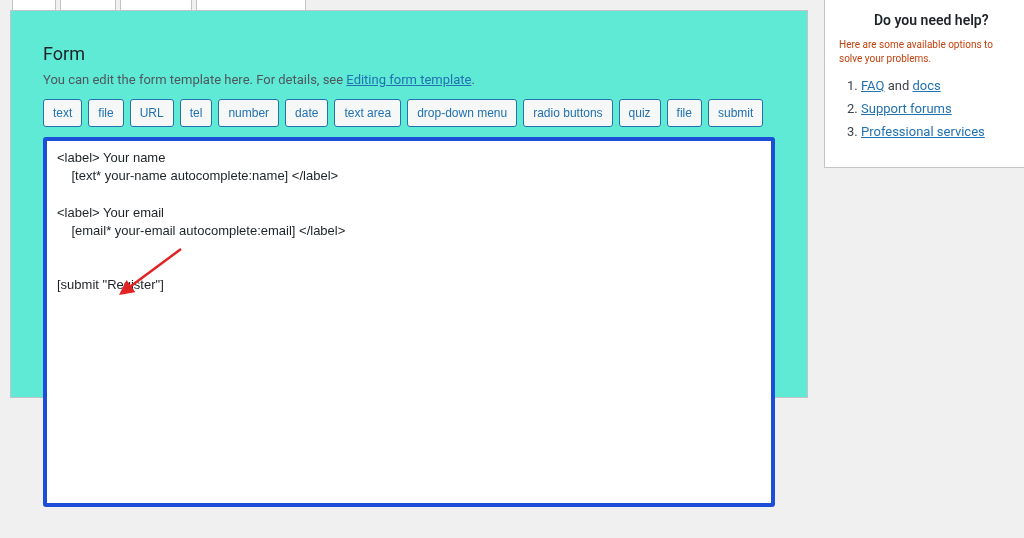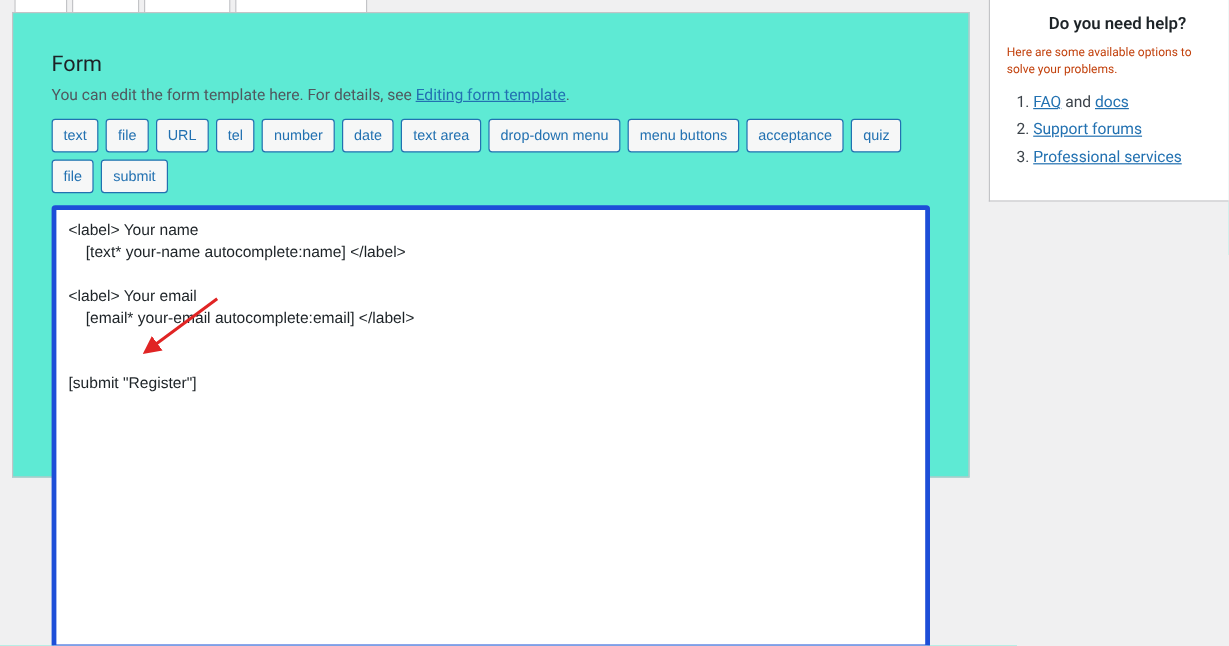--- a/index.html
+++ b/index.html
@@ -147,22 +147,21 @@
   </p>
   <div class="tag-buttons">
     <button class="tag-btn">text</button>
     <button class="tag-btn">file</button>
     <button class="tag-btn">URL</button>
     <button class="tag-btn">tel</button>
     <button class="tag-btn">number</button>
     <button class="tag-btn">date</button>
     <button class="tag-btn">text area</button>
     <button class="tag-btn">drop-down menu</button>
-    <button class="tag-btn">menu buttons</button>
-    <button class="tag-btn">acceptance</button>
+    <button class="tag-btn">radio buttons</button>
     <button class="tag-btn">quiz</button>
     <button class="tag-btn">file</button>
     <button class="tag-btn">submit</button>
   </div>
   <textarea class="code-editor" spellcheck="false" style="">&lt;label&gt; Your name
     [text* your-name autocomplete:name] &lt;/label&gt;
 
 &lt;label&gt; Your email
     [email* your-email autocomplete:email] &lt;/label&gt;
 

